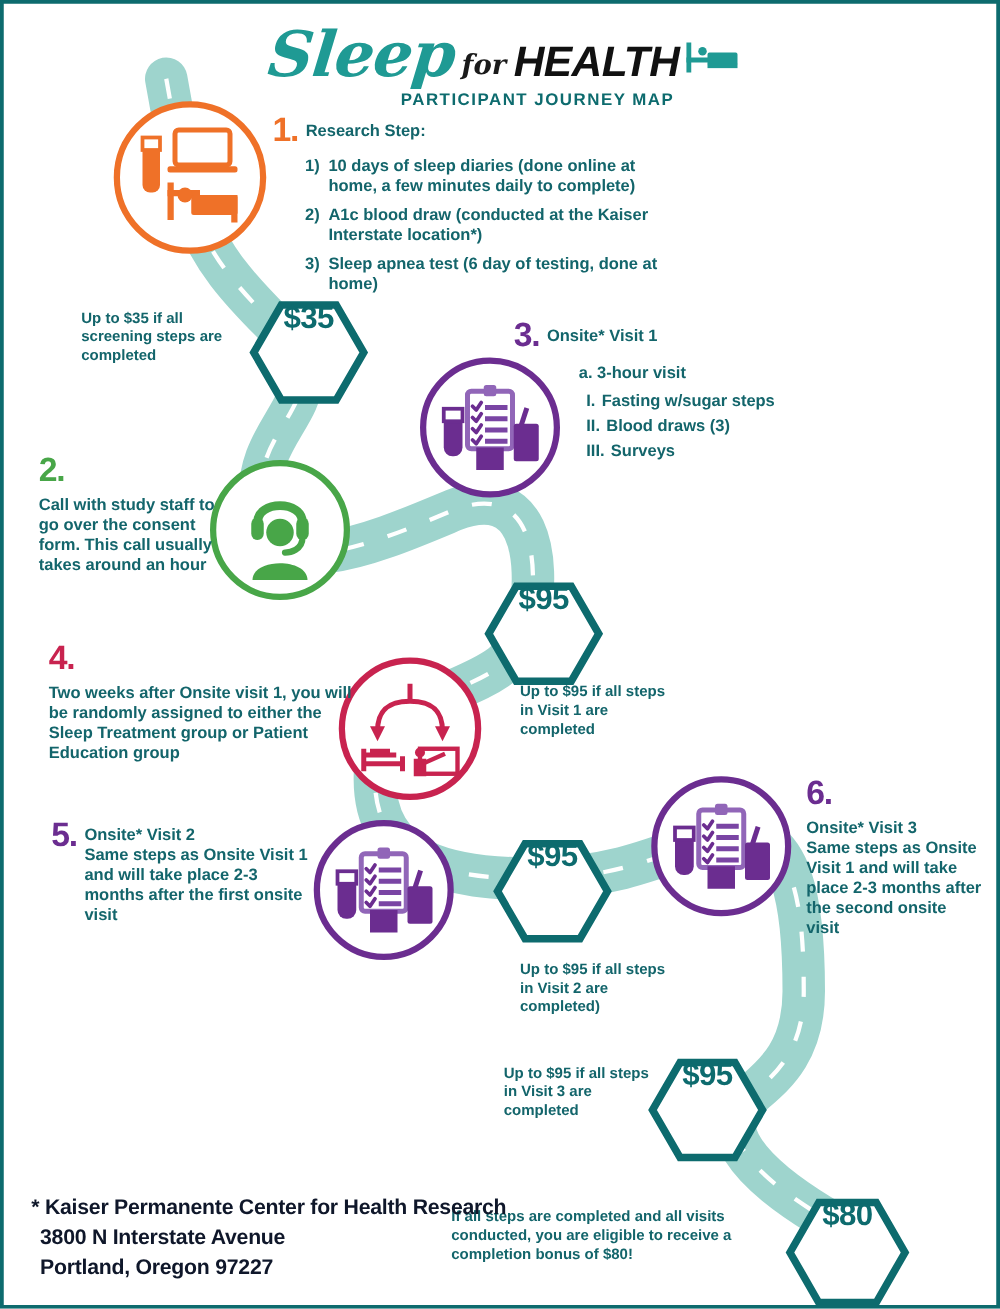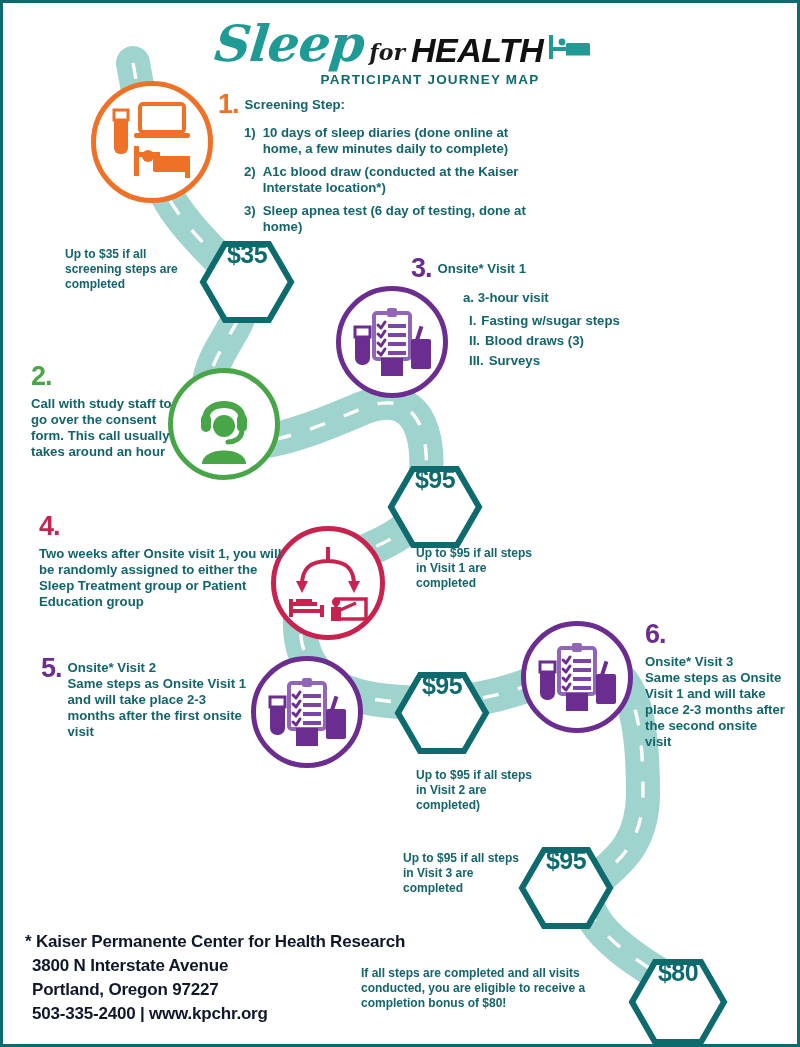--- a/index.html
+++ b/index.html
@@ -204,21 +204,21 @@
       <rect x="28" y="56" width="26" height="5" fill="#ef7128"></rect>
       <circle cx="42" cy="60" r="6" fill="#ef7128"></circle>
       <rect x="47" y="60" width="37" height="16" rx="2" fill="#ef7128"></rect>
       <rect x="79" y="60" width="5" height="22" fill="#ef7128"></rect>
     </svg>
   </div>
 
   <div class="step" style="left:215px;top:88px;width:320px;">
     <div class="step-head">
       <span class="num orange">1.</span>
-      <span class="body-txt" style="padding-top:6px;">Screening Step:</span>
+      <span class="body-txt" style="padding-top:6px;">Research Step:</span>
     </div>
     <ul class="olist" style="margin-left:26px;margin-top:7px;">
       <li>
         <span class="mk body-txt">1)</span>
         <span class="body-txt">10 days of sleep diaries (done online at home, a few minutes daily to complete)</span>
       </li>
       <li>
         <span class="mk body-txt">2)</span>
         <span class="body-txt">A1c blood draw (conducted at the Kaiser Interstate location*)</span>
       </li>
@@ -416,16 +416,15 @@
       <polygon points="27,4 73,4 96,44 73,84 27,84 4,44" fill="#ffffff" stroke="#0d6b6e" stroke-width="6"></polygon>
     </svg>
     <span class="hex-val">$80</span>
   </div>
   <div class="cap" style="left:358px;top:963px;width:258px;">If all steps are completed and all visits conducted, you are eligible to receive a completion bonus of $80!</div>
 
   <div id="footer">
     <div>* Kaiser Permanente Center for Health Research</div>
     <div class="ind">3800 N Interstate Avenue</div>
     <div class="ind">Portland, Oregon 97227</div>
-    <div class="ind">503-335-2400  |  www.kpchr.org</div>
   </div>
 
 </div>
 
 </body></html>

